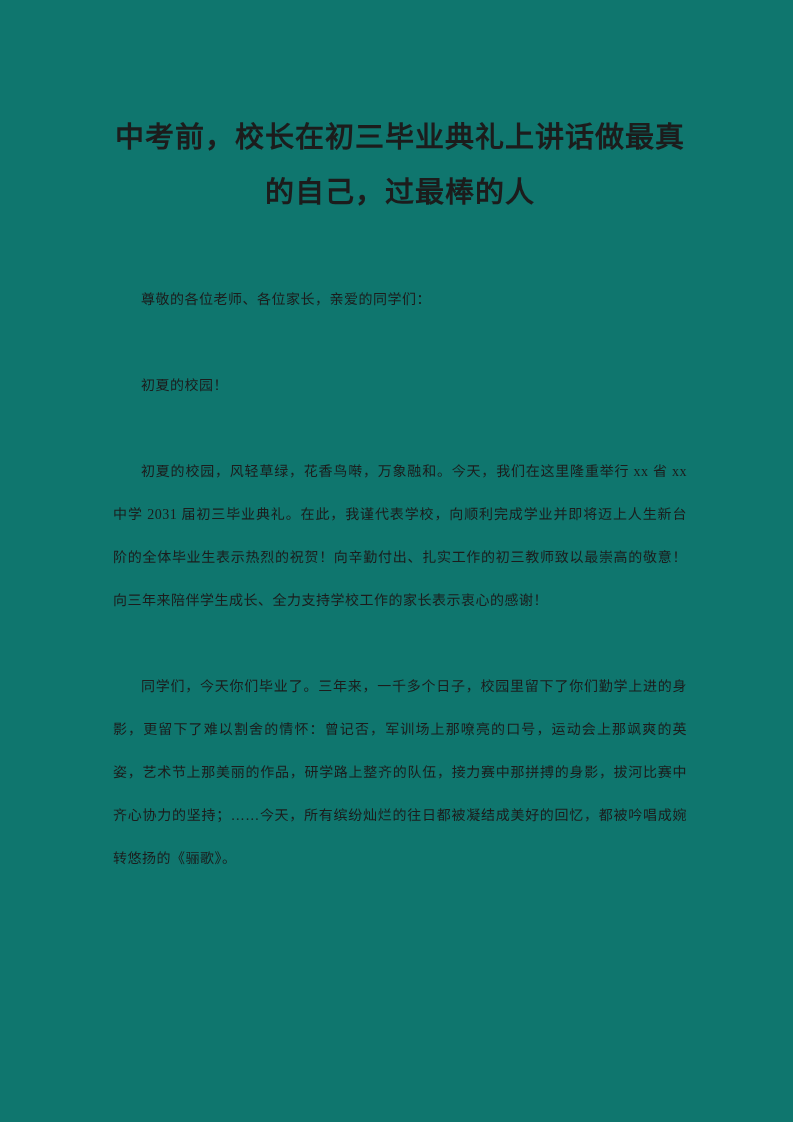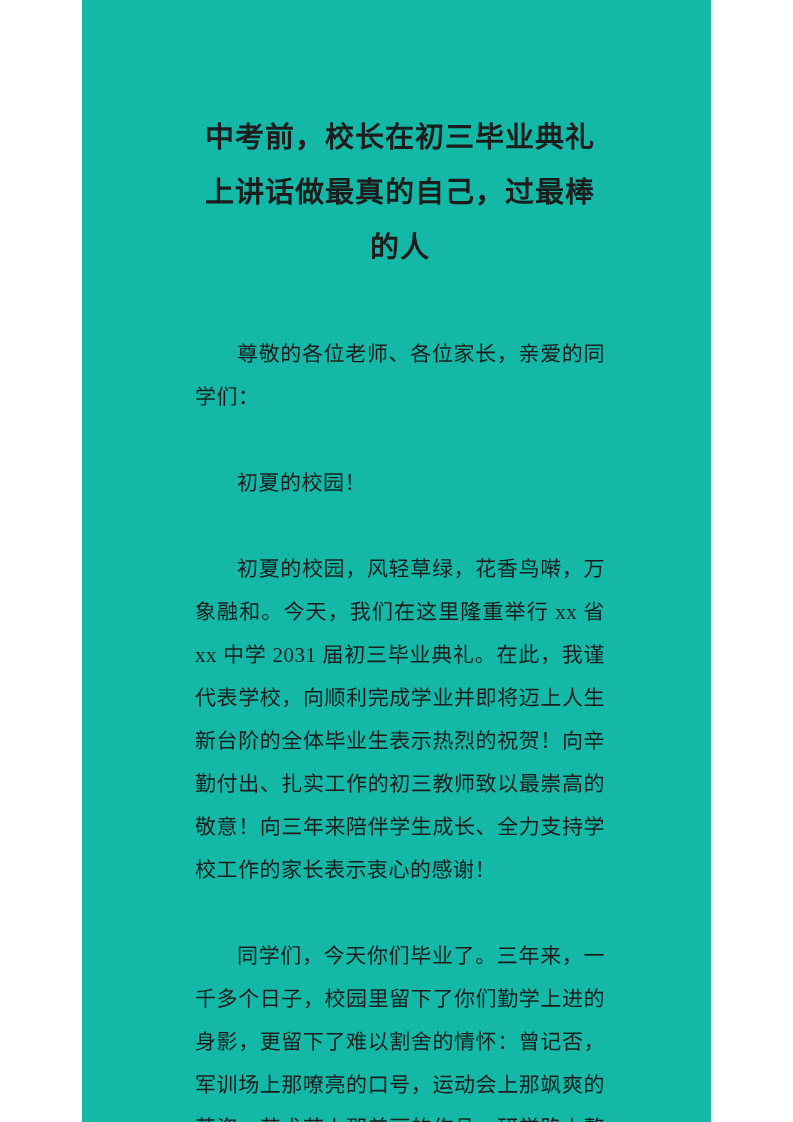--- a/index.html
+++ b/index.html
@@ -3,39 +3,39 @@
 <meta charset="utf-8">
 <style>
   html, body {
     margin: 0;
     padding: 0;
     background: #ffffff;
   }
   .page {
     position: relative;
     box-sizing: border-box;
-    width: 629px;
+    width: 793px;
     height: 1122px;
     margin: 0 auto;
-    background: #14b8a6;
+    background: #0f766e;
     padding: 110px 106px 40px 113px;
     overflow: hidden;
     font-family: "Liberation Serif", "DejaVu Serif", serif;
     color: #1c1c1c;
   }
   .doc-title {
     font-size: 29px;
     font-weight: bold;
     line-height: 55px;
     text-align: center;
     letter-spacing: 1px;
     margin: 0 0 58px 0;
   }
   .doc-body p {
-    font-size: 21px;
+    font-size: 14px;
     line-height: 43px;
     text-align: justify;
     text-justify: inter-ideograph;
     text-indent: 2em;
     letter-spacing: 0.5px;
     margin: 0 0 43px 0;
   }
 </style>
 </head>
 <body>

